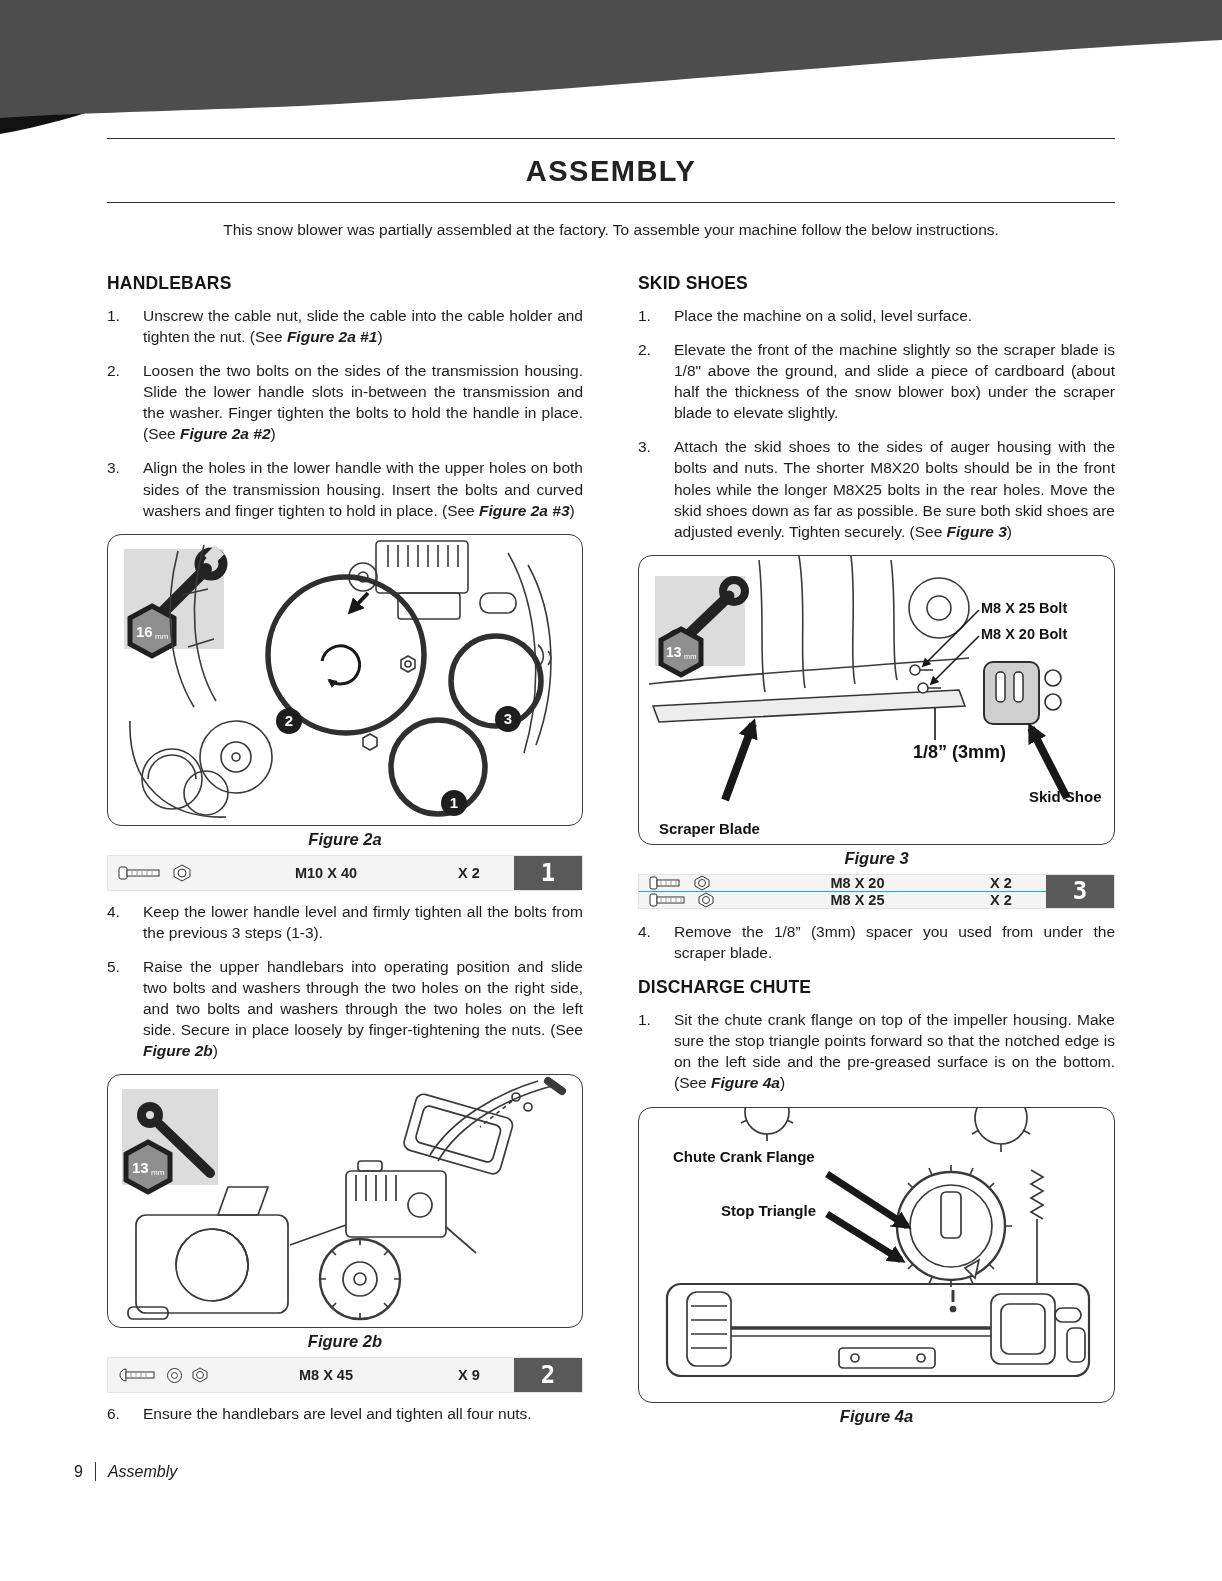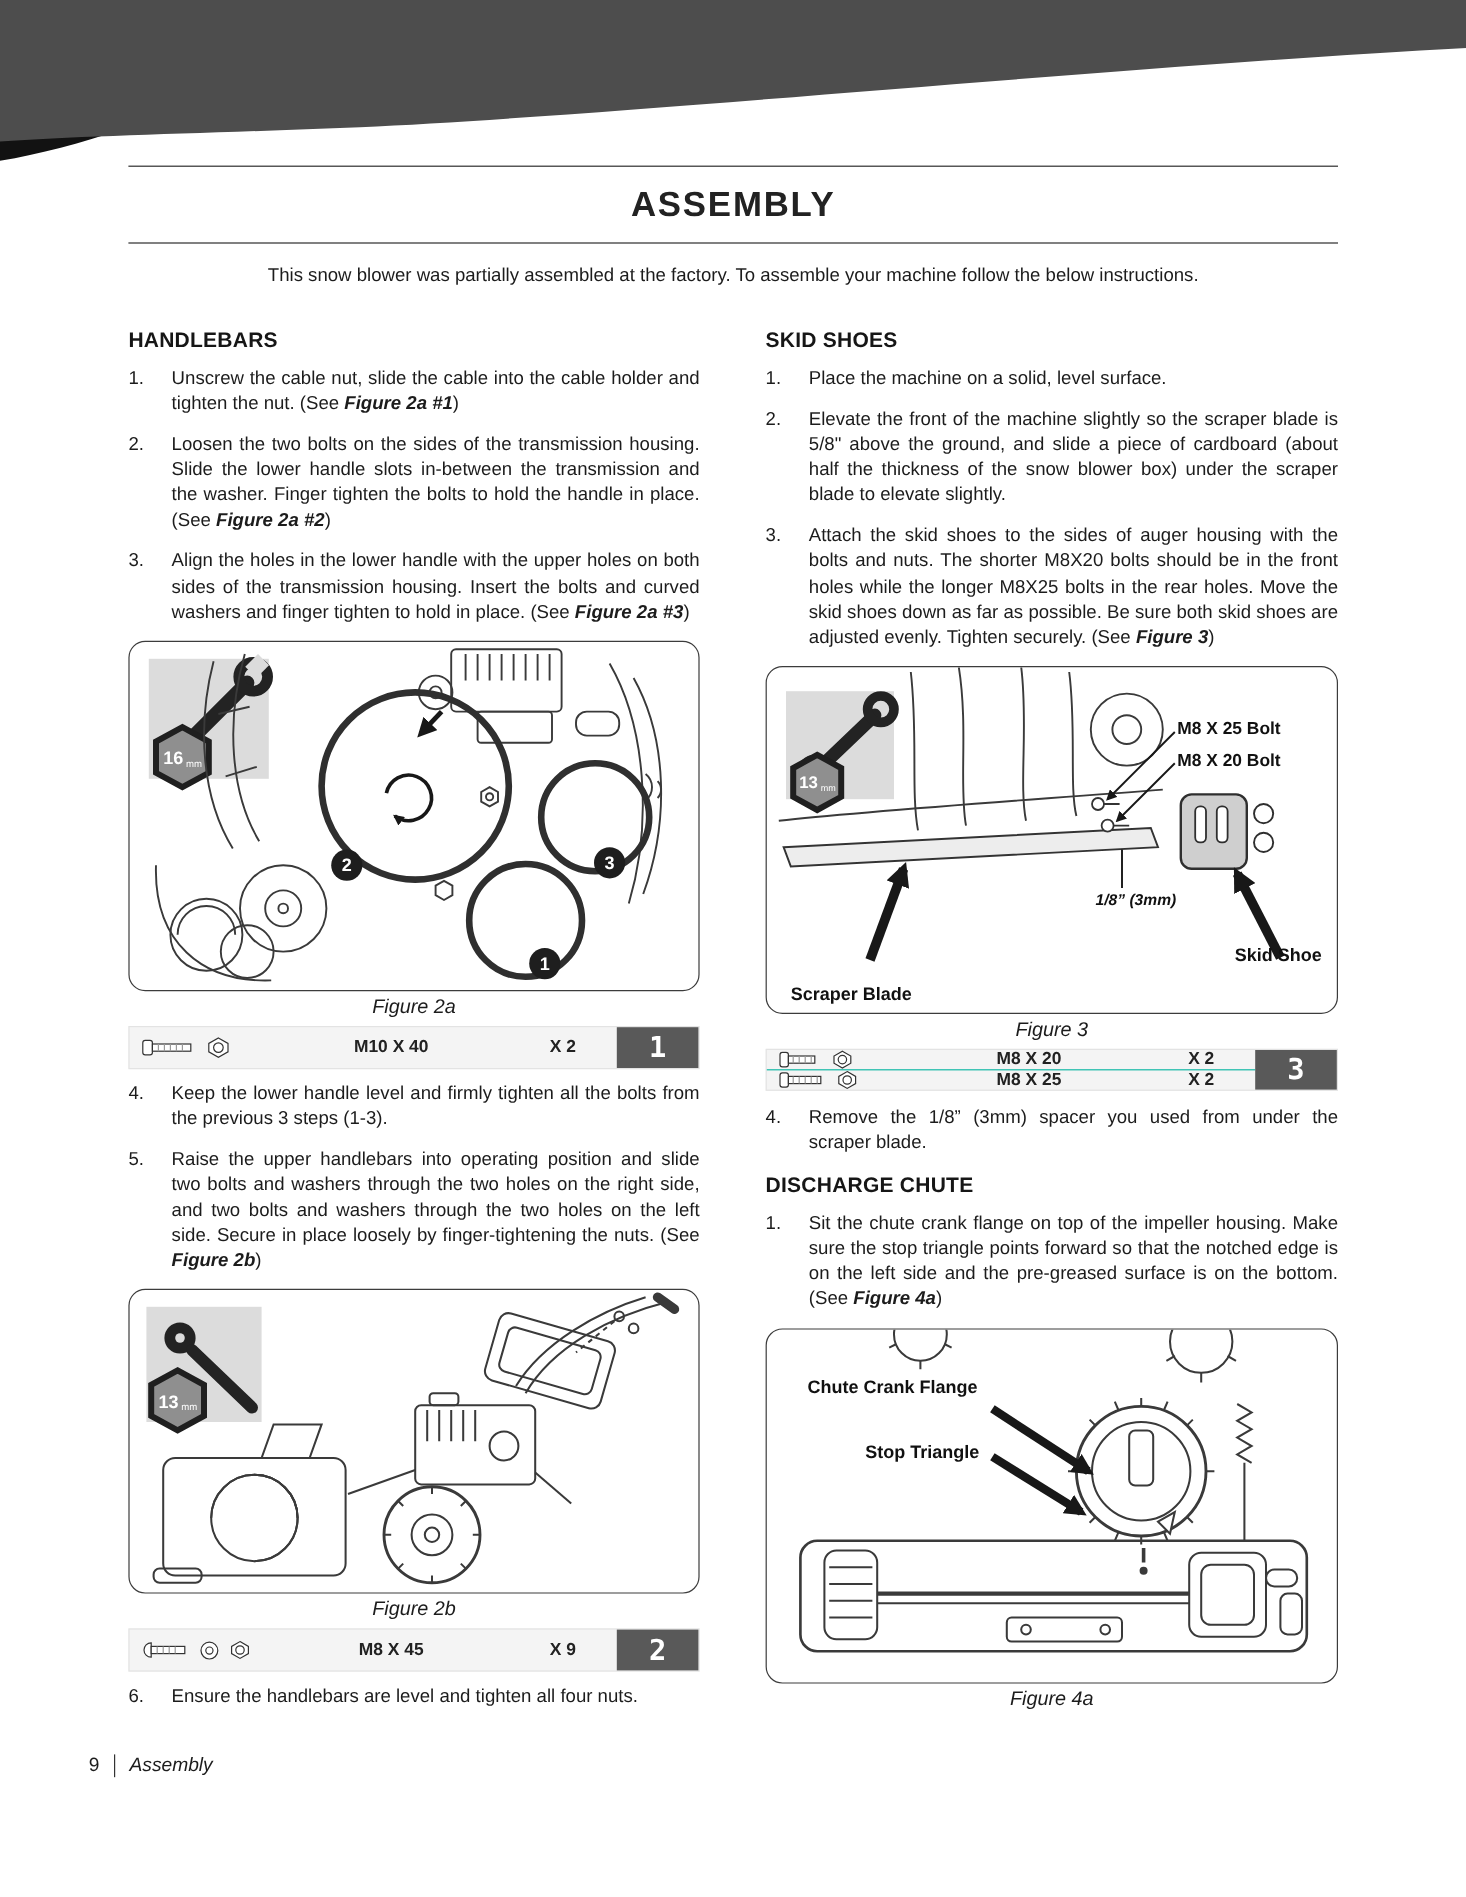--- a/index.html
+++ b/index.html
@@ -19,21 +19,21 @@
   .columns { display:flex; justify-content:space-between; }
   .col-left { width:476px; }
   .col-right { width:477px; }
   h2.sec { font-size:17.5px; font-weight:bold; letter-spacing:.2px; margin:14px 0 11px 0; color:#161616; }
   .step { display:flex; margin-bottom:13px; font-size:15.5px; line-height:1.36; }
   .step .num { width:36px; flex:none; }
   .step .txt { flex:1; text-align:justify; }
   .ref { font-weight:bold; font-style:italic; }
   .figure { border:1.7px solid #3c3c3c; border-radius:14px; position:relative; overflow:hidden; margin:8px 0 4px 0; background:#fff; }
   .figure svg { display:block; }
-  .fig-caption { text-align:center; font-weight:normal; font-style:italic; font-size:16.5px; margin:4px 0 6px 0; }
+  .fig-caption { text-align:center; font-weight:bold; font-style:italic; font-size:16.5px; margin:4px 0 6px 0; }
   .fig-label { position:absolute; font-size:14.5px; font-weight:bold; white-space:nowrap; color:#111; }
   .hw-strip { display:flex; align-items:stretch; background:#f4f4f4; border:1px solid #e3e3e3; margin-top:2px; }
   .hw-row { display:flex; align-items:center; flex:1; height:34px; }
   .hw-rows { flex:1; display:flex; flex-direction:column; }
   .hw-rows .hw-row { border-bottom:1px solid #14b8a6; }
   .hw-rows .hw-row:last-child { border-bottom:none; }
   .hw-icons { width:120px; display:flex; align-items:center; gap:8px; padding-left:10px; }
   .hw-spec { flex:1; text-align:center; font-size:14.5px; font-weight:bold; color:#222; }
   .hw-qty { width:90px; text-align:center; font-size:14.5px; font-weight:bold; color:#222; }
   .hw-badge { width:68px; background:#595959; color:#fff; display:flex; align-items:center; justify-content:center;
@@ -258,21 +258,21 @@
 
     <div class="col-right">
       <h2 class="sec">SKID SHOES</h2>
 
       <div class="step">
         <span class="num">1.</span>
         <span class="txt">Place the machine on a solid, level surface.</span>
       </div>
       <div class="step">
         <span class="num">2.</span>
-        <span class="txt">Elevate the front of the machine slightly so the scraper blade is 5/8" above the ground, and slide a piece of cardboard (about half the thickness of the snow blower box) under the scraper blade to elevate slightly.</span>
+        <span class="txt">Elevate the front of the machine slightly so the scraper blade is 1/8" above the ground, and slide a piece of cardboard (about half the thickness of the snow blower box) under the scraper blade to elevate slightly.</span>
       </div>
       <div class="step">
         <span class="num">3.</span>
         <span class="txt"><span>Attach the skid shoes to the sides of auger housing with the bolts and nuts. The shorter M8X20 bolts should be in the front holes while the longer M8X25 bolts in the rear holes. Move the skid shoes down as far as possible. Be sure both skid shoes are adjusted evenly. Tighten securely. (See </span><span class="ref">Figure 3</span><span>)</span></span>
       </div>
 
       <div class="figure" style="height:290px;">
         <svg width="477" height="290" viewBox="0 0 477 290">
           <defs>
             <marker id="m3-thin" viewBox="0 0 10 10" refX="8" refY="5" markerWidth="9" markerHeight="9" markerUnits="userSpaceOnUse" orient="auto-start-reverse">
@@ -325,21 +325,21 @@
           <line x1="340" y1="54" x2="284" y2="110" stroke="#181818" stroke-width="1.6" marker-end="url(#m3-thin)"></line>
           <line x1="340" y1="80" x2="292" y2="128" stroke="#181818" stroke-width="1.6" marker-end="url(#m3-thin)"></line>
 
           <line x1="296" y1="152" x2="296" y2="184" stroke="#181818" stroke-width="1.6"></line>
 
           <line x1="86" y1="244" x2="114" y2="168" stroke="#181818" stroke-width="8" marker-end="url(#m3-thick)"></line>
           <line x1="428" y1="242" x2="392" y2="172" stroke="#181818" stroke-width="8" marker-end="url(#m3-thick)"></line>
         </svg>
         <div class="fig-label" style="left:342px; top:44px;">M8 X 25 Bolt</div>
         <div class="fig-label" style="left:342px; top:70px;">M8 X 20 Bolt</div>
-        <div class="fig-label" style="left:274px; top:186px; font-size:13px;font-style:italic;">1/8” (3mm)</div>
+        <div class="fig-label" style="left:274px; top:186px; font-size:18px;">1/8” (3mm)</div>
         <div class="fig-label" style="left:20px; top:248px; font-size:15px;margin-top:16px;">Scraper Blade</div>
         <div class="fig-label" style="left:390px; top:232px; font-size:15px;">Skid Shoe</div>
       </div>
       <div class="fig-caption">Figure 3</div>
 
       <div class="hw-strip">
         <div class="hw-rows">
           <div class="hw-row">
             <div class="hw-icons">
               <svg width="36" height="14" viewBox="0 0 36 14">

